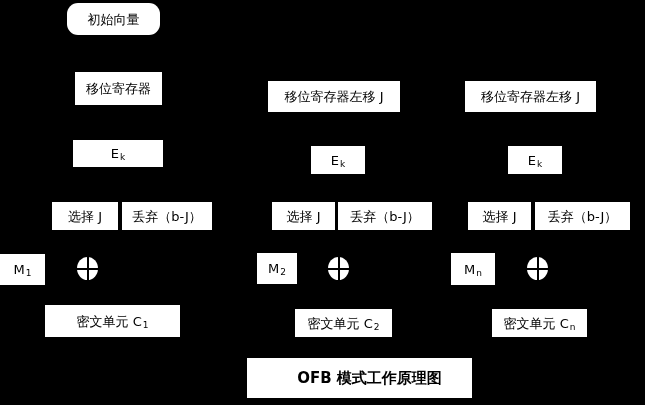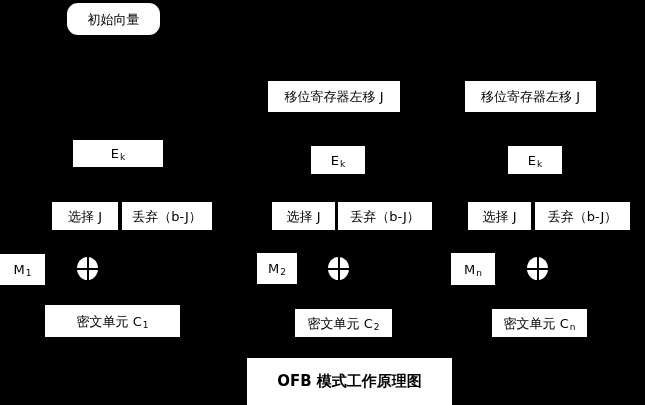--- a/index.html
+++ b/index.html
@@ -82,29 +82,32 @@
   .pos-c2   { left: 295px; top: 309px; width: 97px;  height: 28px; }
   
   .pos-sr3  { left: 465px; top: 81px;  width: 131px; height: 31px; }
   .pos-e3   { left: 508px; top: 146px; width: 54px;  height: 28px; }
   .pos-sel3 { left: 468px; top: 202px; width: 63px;  height: 28px; }
   .pos-dis3 { left: 535px; top: 202px; width: 95px;  height: 28px; }
   .pos-m3   { left: 451px; top: 253px; width: 44px;  height: 32px; }
   .pos-x3   { left: 527px; top: 257px; }
   .pos-c3   { left: 492px; top: 309px; width: 95px;  height: 28px; }
   
-  .pos-title { left: 247px; top: 358px; width: 205px; height: 47px; }
+  .pos-title { left: 247px; top: 358px; width: 205px; height: 40px; padding-left: 20px; }
 </style>
 </head>
 <body>
 
 <div class="canvas">
 
   <div class="box pos-iv1">
     <span>初始向量</span>
+  </div>
+  <div class="box pos-sr1">
+    <span>移位寄存器</span>
   </div>
   <div class="box pos-e1">
     <span>E</span>
       <span class="sub">k</span>
   </div>
   <div class="box pos-sel1">
     <span>选择 J</span>
   </div>
   <div class="box pos-dis1">
     <span>丢弃（b-J）</span>

